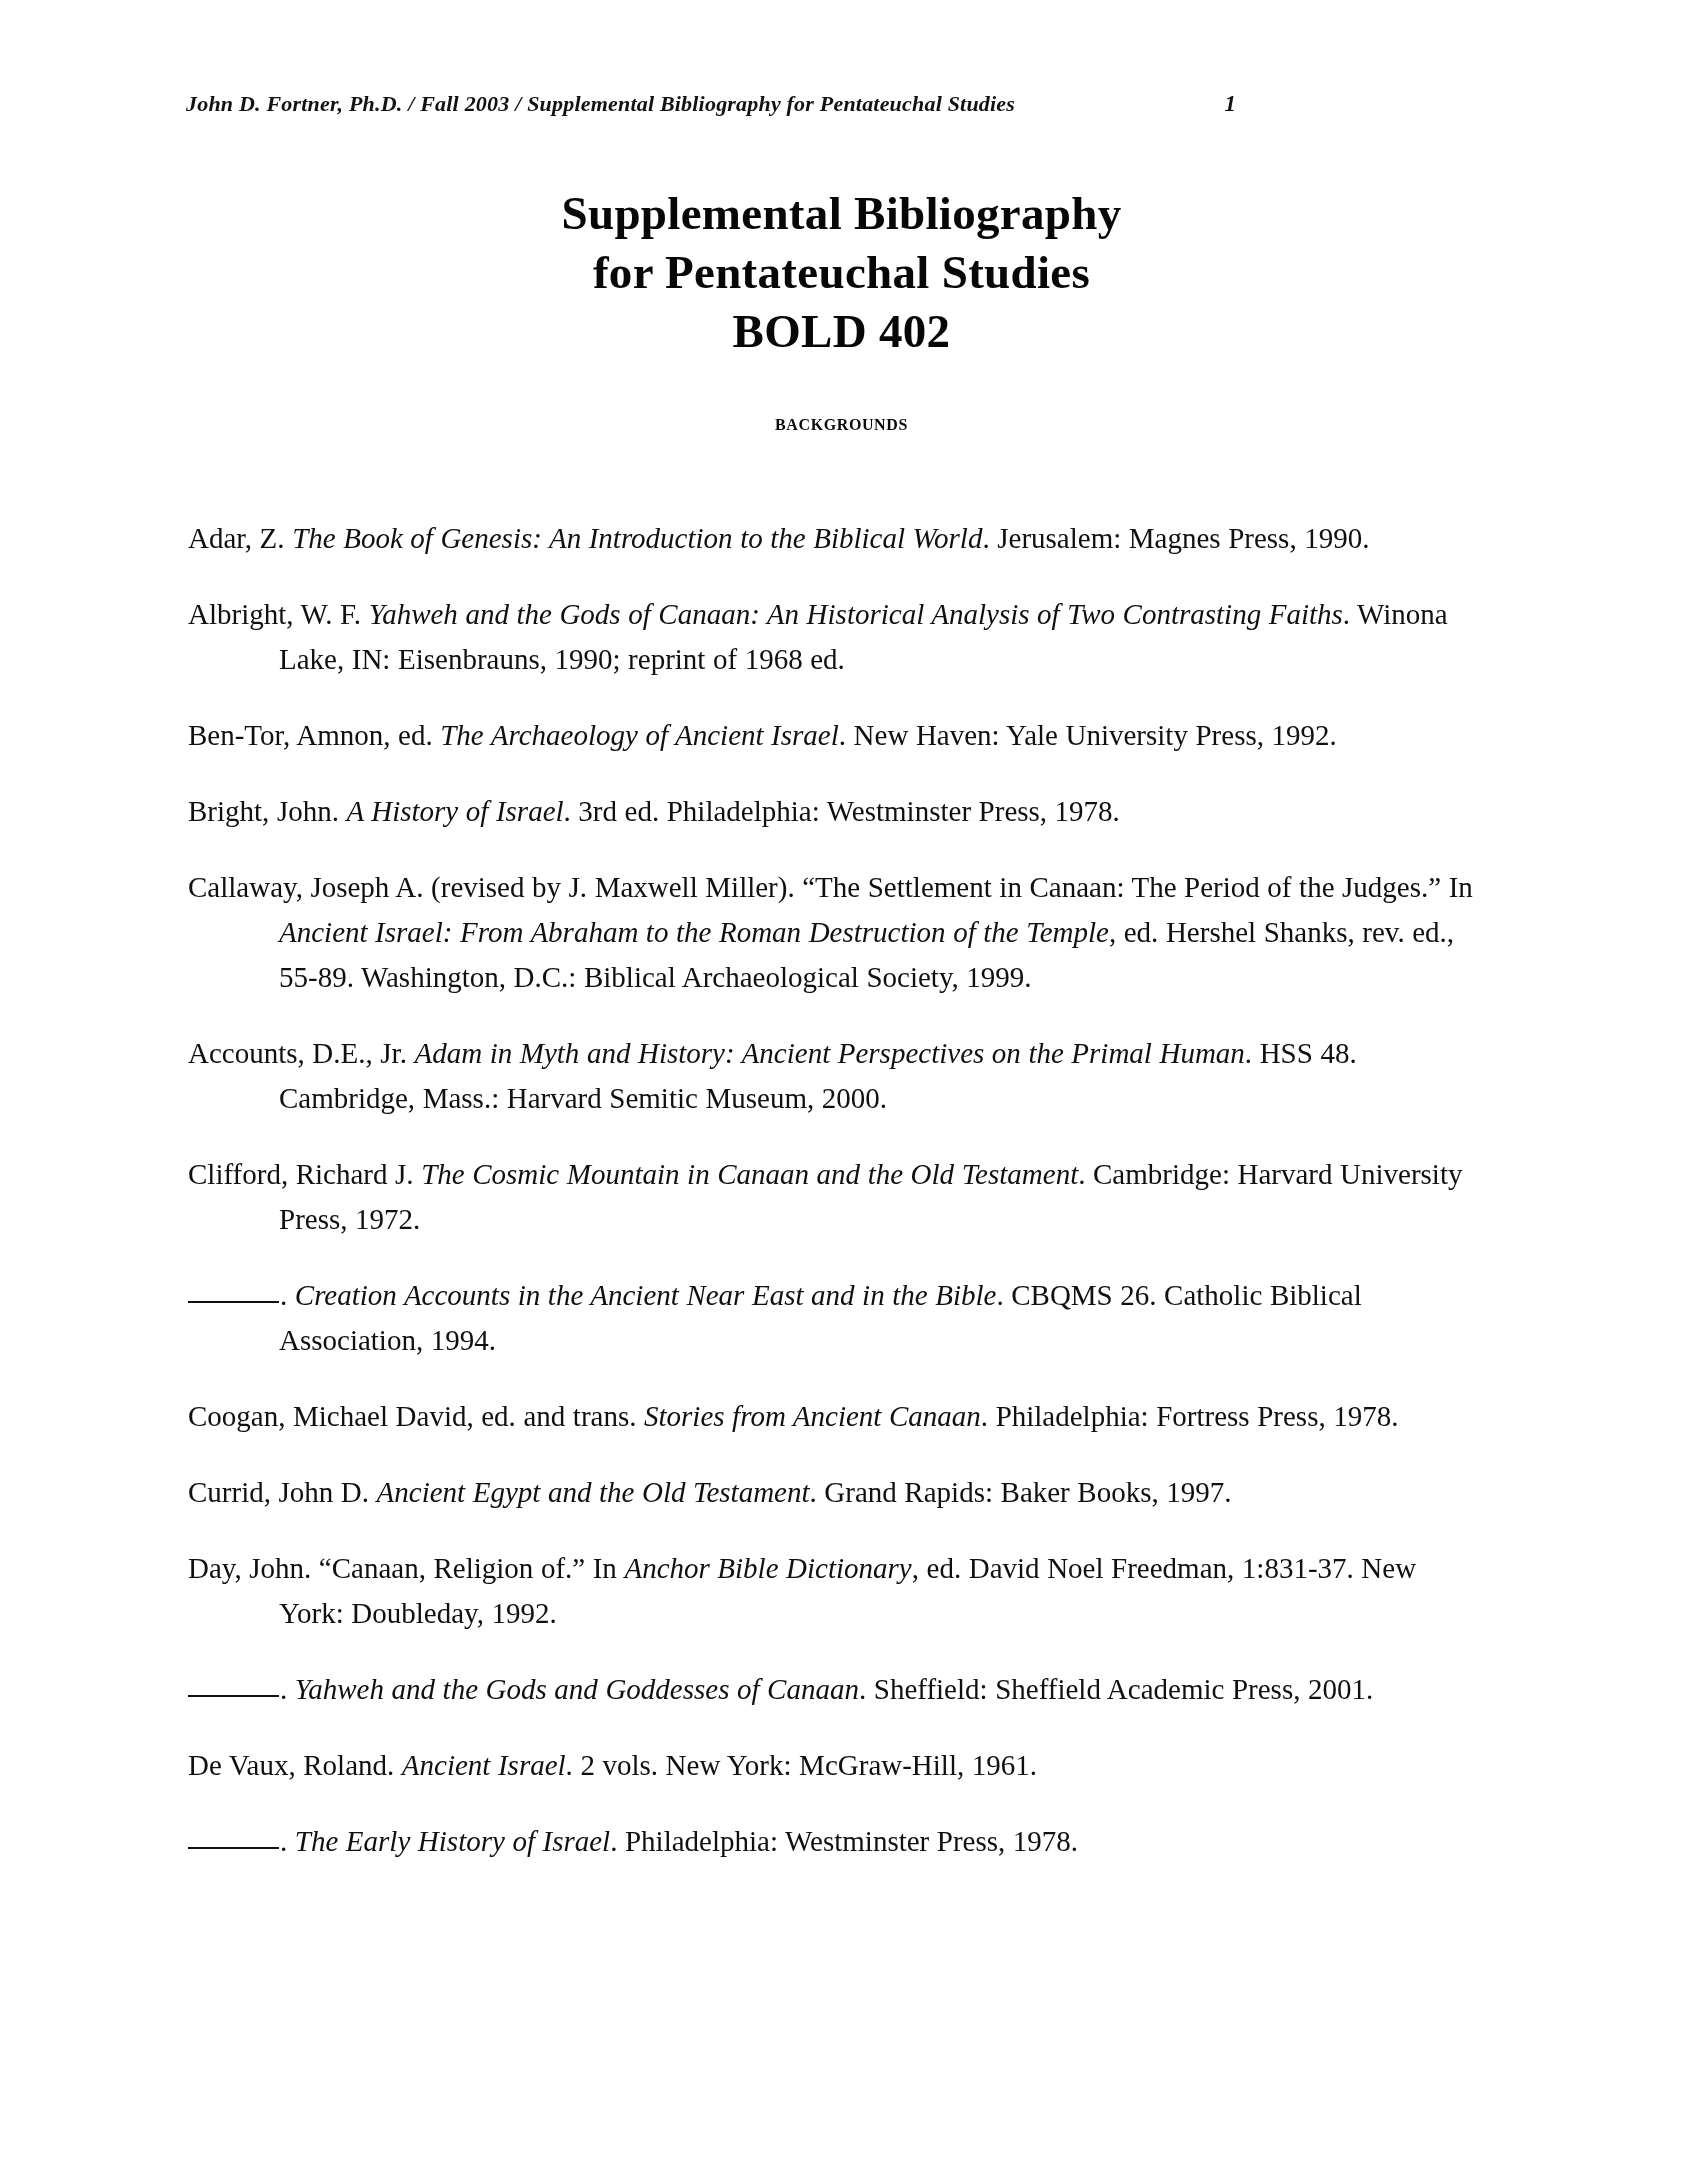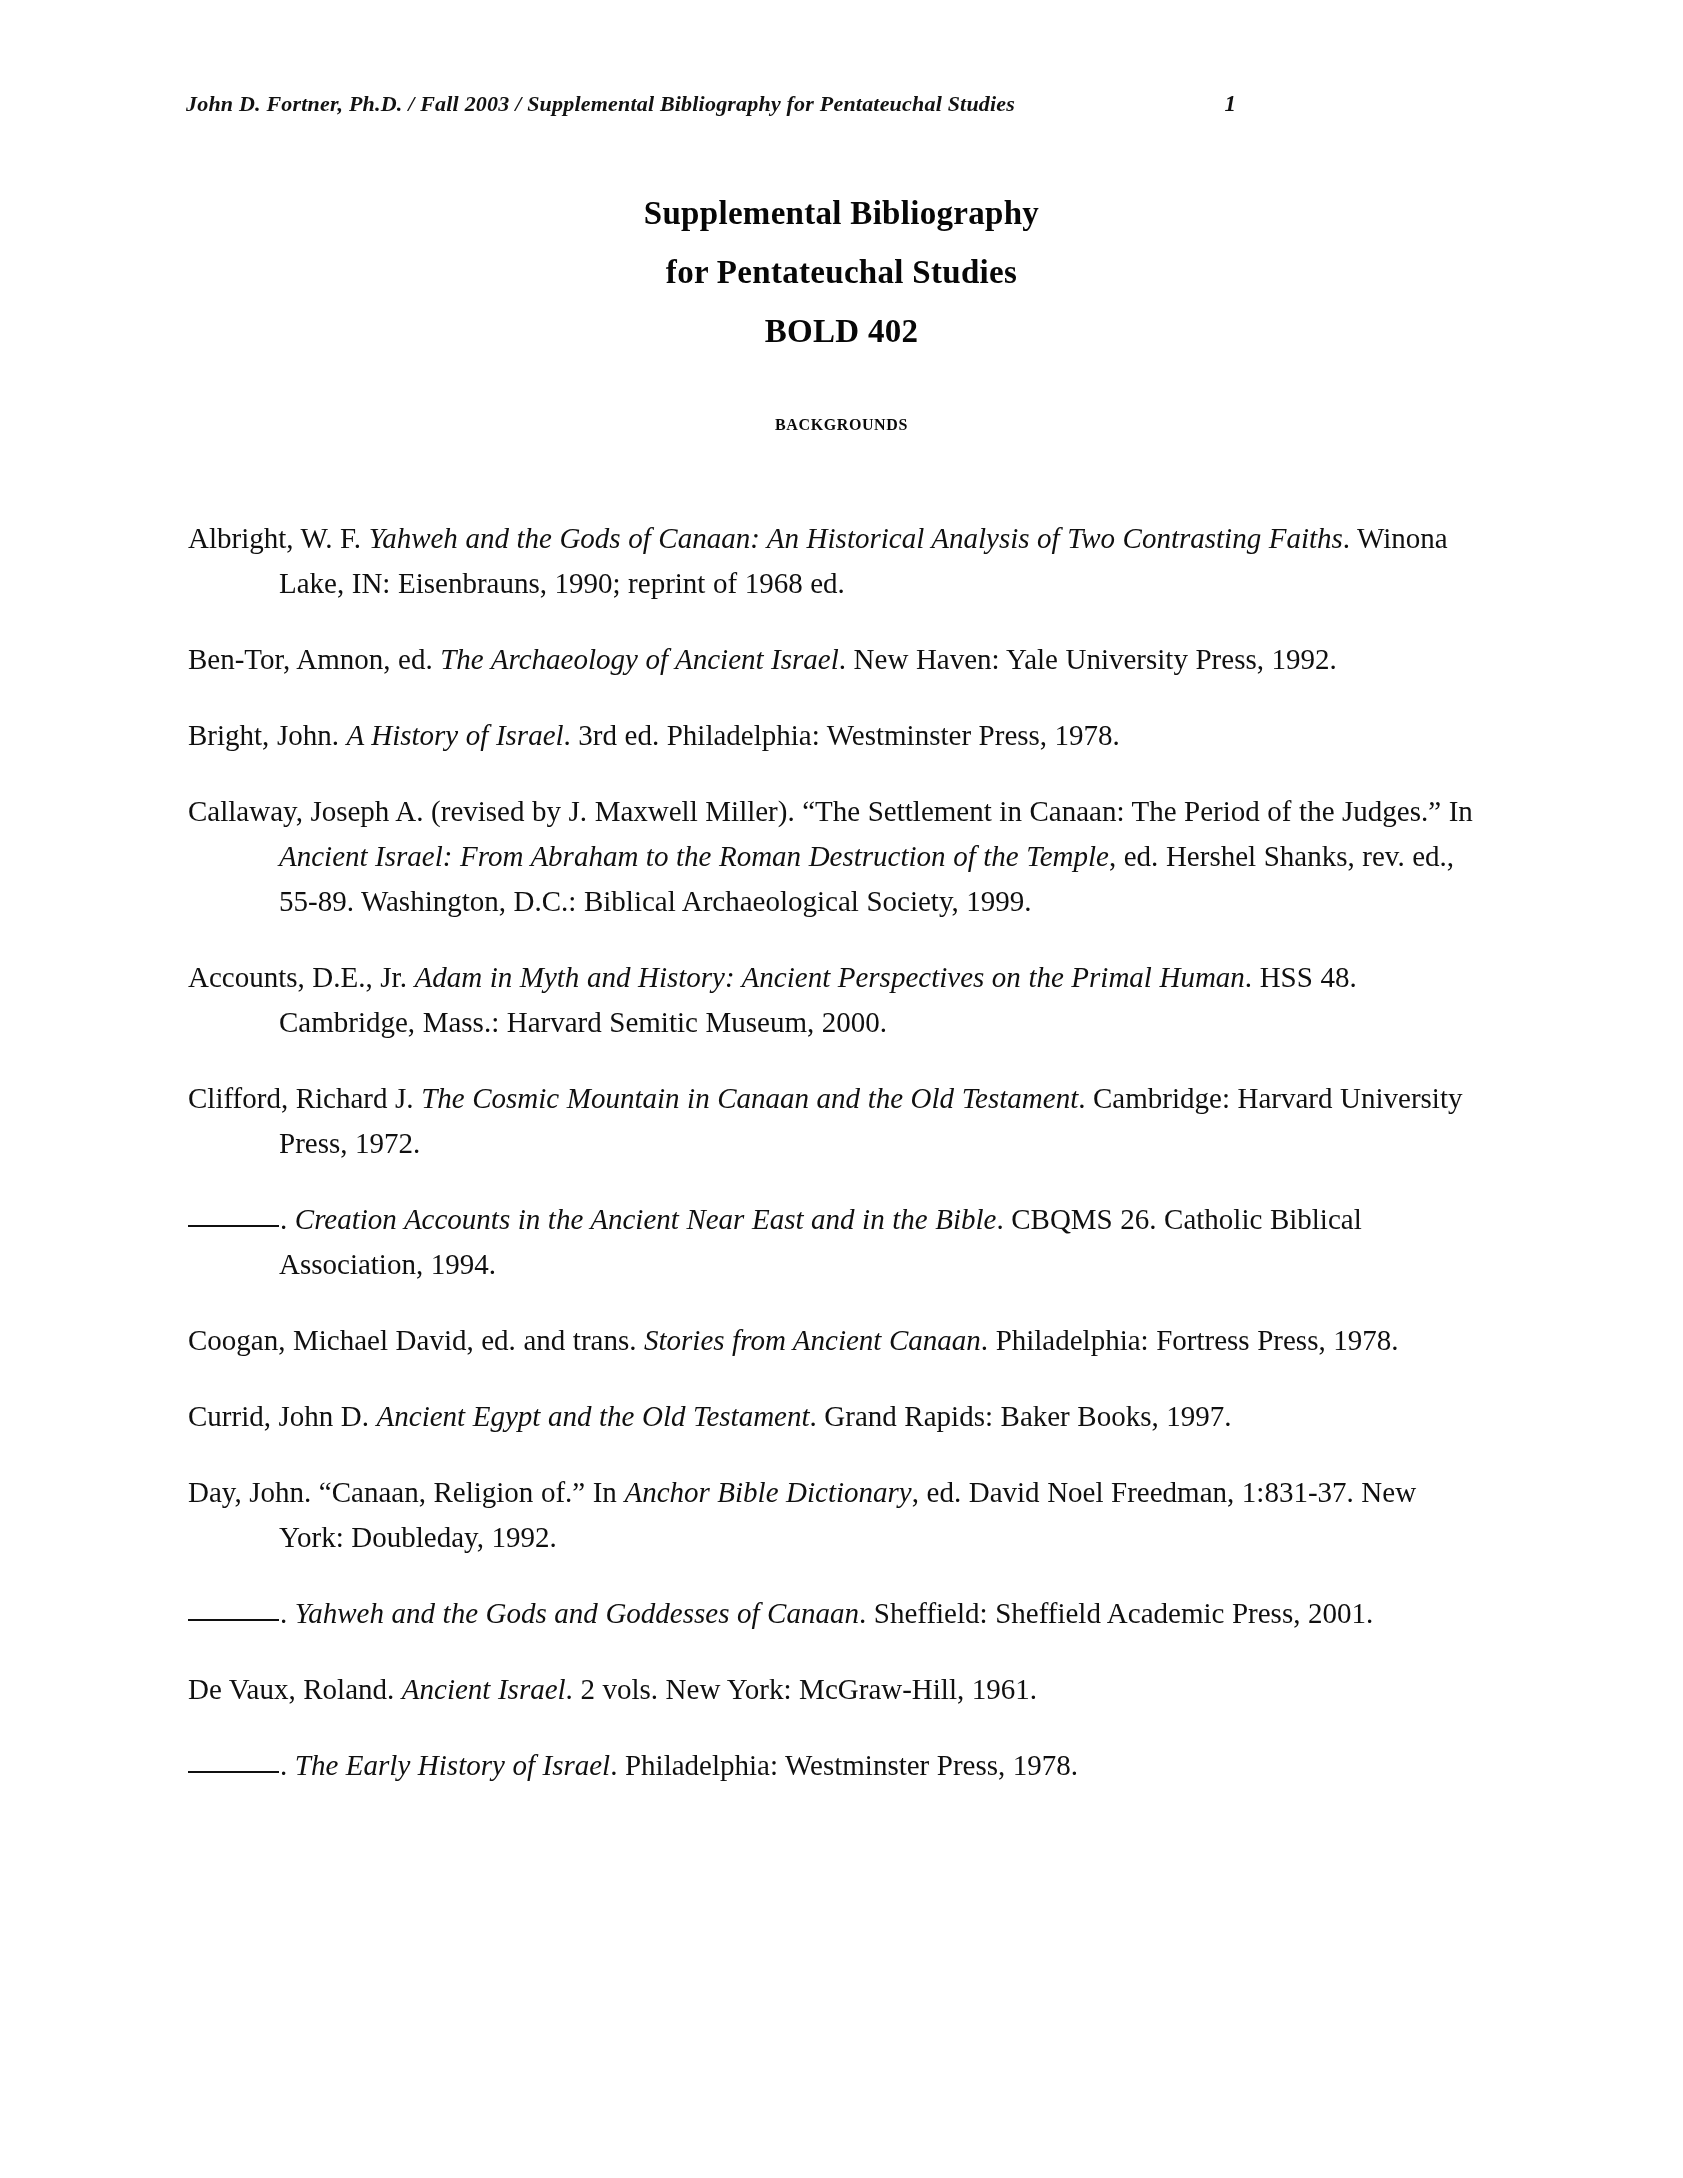--- a/index.html
+++ b/index.html
@@ -50,21 +50,21 @@
   
   .title-block {
     position: absolute;
     top: 184px;
     left: 0;
     width: 1683px;
     text-align: center;
   }
   .title-line {
     font-weight: 700;
-    font-size: 33px;
+    font-size: 47px;
     line-height: 59px;
     letter-spacing: 0.3px;
     color: #070707;
   }
 
   .section-heading {
     position: absolute;
     top: 416px;
     left: 0;
     width: 1683px;
@@ -113,20 +113,21 @@
 
   <div class="title-block">
     <div class="title-line">Supplemental Bibliography</div>
     <div class="title-line">for Pentateuchal Studies</div>
     <div class="title-line">BOLD 402</div>
   </div>
 
   <div class="section-heading">BACKGROUNDS</div>
 
   <div class="biblio">
+      <p class="entry"><span>Adar, Z. </span><i>The Book of Genesis: An Introduction to the Biblical World</i><span>. Jerusalem: Magnes Press, 1990.</span></p>
       <p class="entry"><span>Albright, W. F. </span><i>Yahweh and the Gods of Canaan: An Historical Analysis of Two Contrasting Faiths</i><span>. Winona Lake, IN: Eisenbrauns, 1990; reprint of 1968 ed.</span></p>
       <p class="entry"><span>Ben-Tor, Amnon, ed. </span><i>The Archaeology of Ancient Israel</i><span>. New Haven: Yale University Press, 1992.</span></p>
       <p class="entry"><span>Bright, John.  </span><i>A History of Israel</i><span>. 3rd ed. Philadelphia: Westminster Press, 1978.</span></p>
       <p class="entry"><span>Callaway, Joseph A. (revised by J. Maxwell Miller). “The Settlement in Canaan: The Period of the Judges.”  In </span><i>Ancient Israel: From Abraham to the Roman Destruction of the Temple</i><span>, ed. Hershel Shanks, rev. ed., 55-89. Washington, D.C.: Biblical Archaeological Society, 1999.</span></p>
       <p class="entry"><span>Accounts, D.E., Jr. </span><i>Adam in Myth and History: Ancient Perspectives on the Primal Human</i><span>. HSS 48. Cambridge, Mass.: Harvard Semitic Museum, 2000.</span></p>
       <p class="entry"><span>Clifford, Richard J. </span><i>The Cosmic Mountain in Canaan and the Old Testament</i><span>. Cambridge: Harvard University Press, 1972.</span></p>
       <p class="entry"><span class="rule"></span><span>. </span><i>Creation Accounts in the Ancient Near East and in the Bible</i><span>. CBQMS 26. Catholic Biblical Association, 1994.</span></p>
       <p class="entry"><span>Coogan, Michael David, ed. and trans. </span><i>Stories from Ancient Canaan</i><span>. Philadelphia: Fortress Press, 1978.</span></p>
       <p class="entry"><span>Currid, John D.  </span><i>Ancient Egypt and the Old Testament</i><span>. Grand Rapids: Baker Books, 1997.</span></p>
       <p class="entry"><span>Day, John. “Canaan, Religion of.”  In </span><i>Anchor Bible Dictionary</i><span>, ed. David Noel Freedman, 1:831-37. New York: Doubleday, 1992.</span></p>

